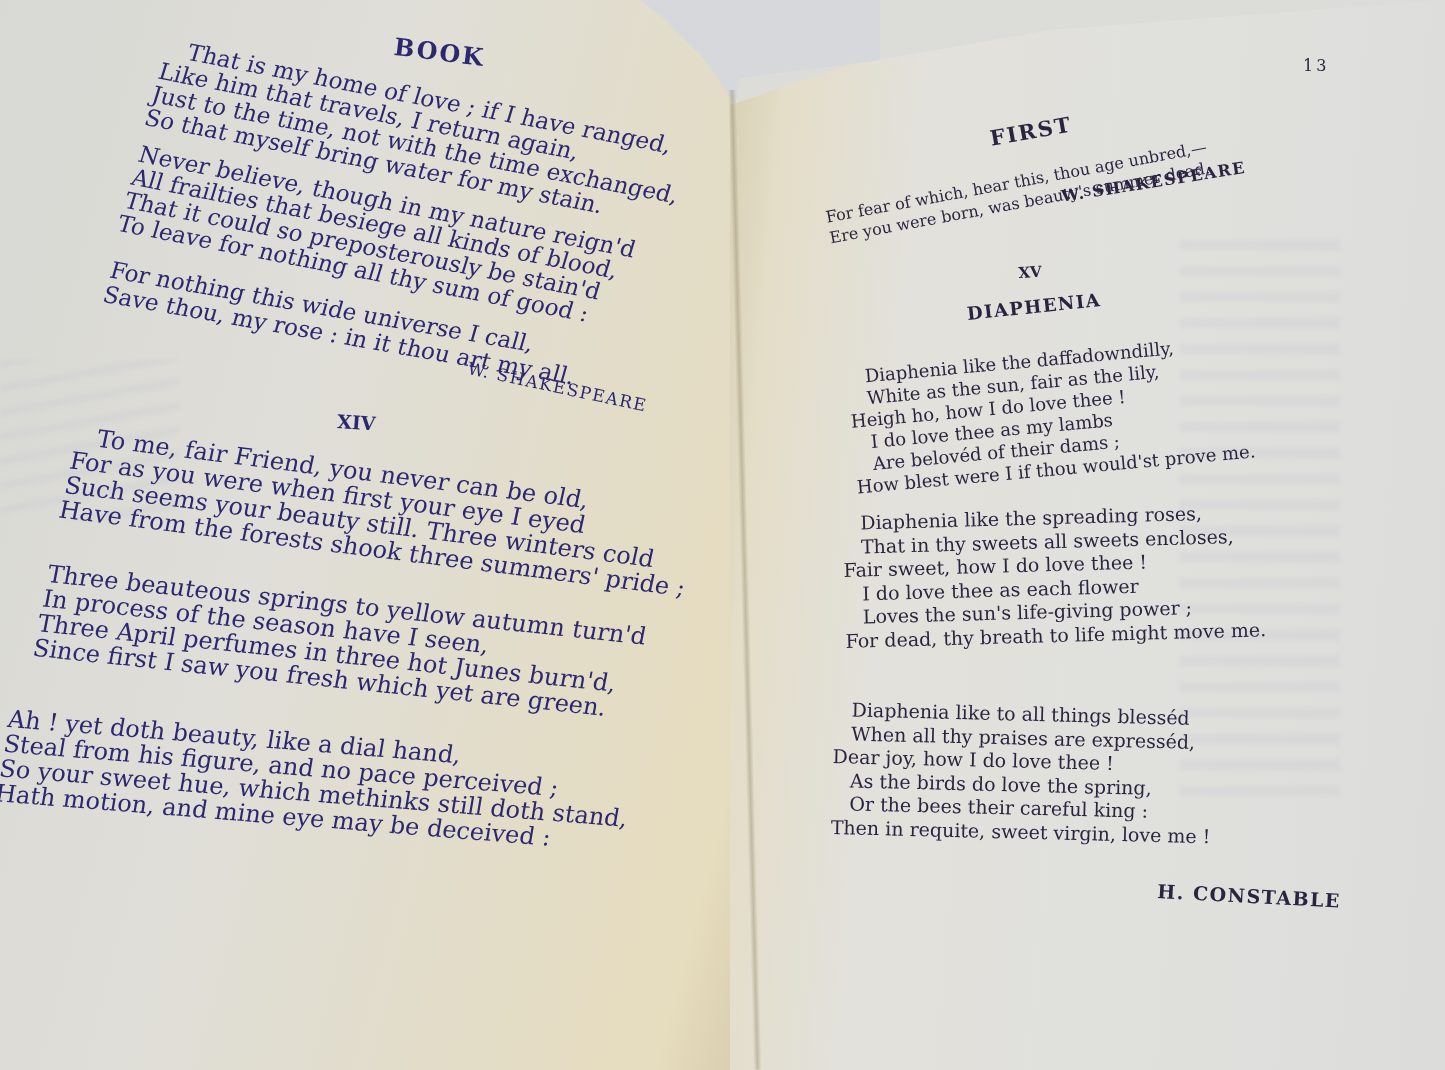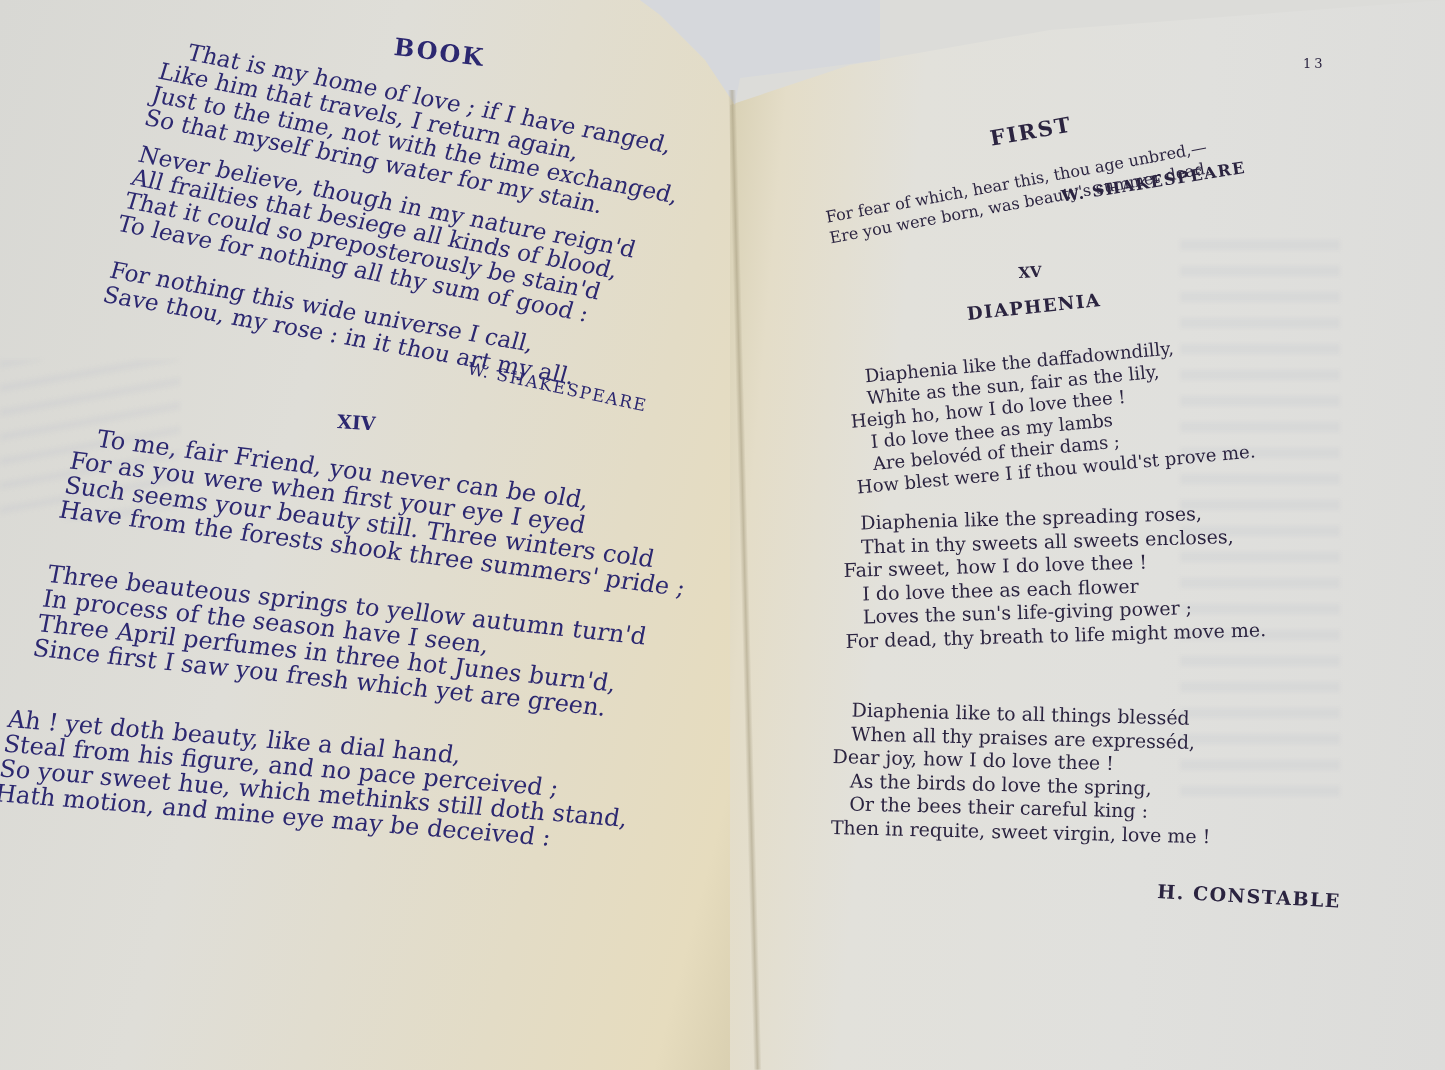--- a/index.html
+++ b/index.html
@@ -111,21 +111,21 @@
     }
     .lp-stanza6 {
       left: 10px; top: 707px;
       font-size: 24px; line-height: 25px;
       transform: rotate(4.6deg) skewX(-5deg);
     }
 
     
     .rp-pagenum {
       left: 1303px; top: 56px;
-      font-size: 13px;
+      font-size: 16px;
       letter-spacing: 3px;
     }
     .rp-header {
       left: 988px; top: 126px;
       font-size: 21px;
       transform: rotate(-10deg);
     }
     .rp-couplet {
       left: 824px; top: 207px;
       font-size: 16px; line-height: 21px;

